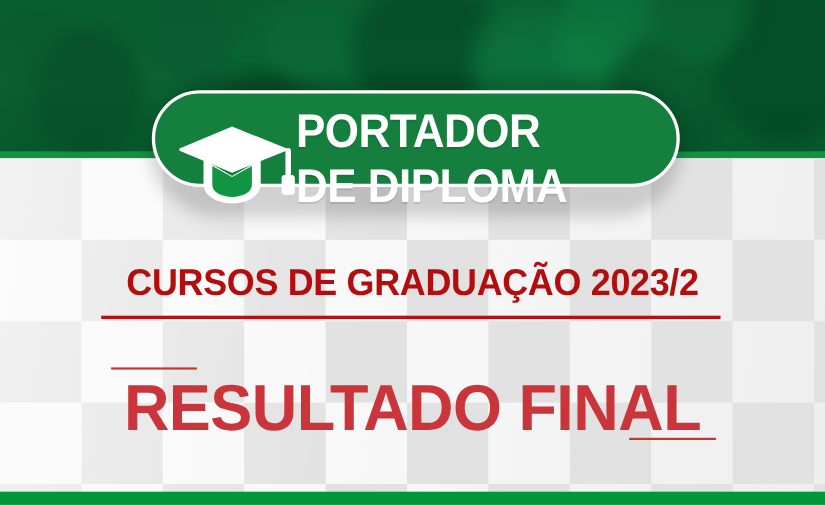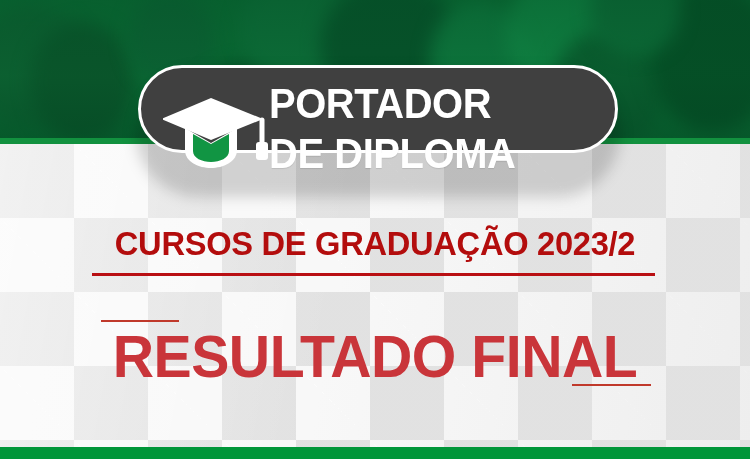--- a/index.html
+++ b/index.html
@@ -50,23 +50,23 @@
   }
 
   
   #badge-shadow{
     position:absolute;left:136px;top:70px;width:484px;height:127px;
     border-radius:64px;
     background:rgba(0,0,0,.16);
     filter:blur(7px);
   }
   #badge{
-    position:absolute;left:138px;top:65px;width:480px;height:88px;
+    position:absolute;left:138px;top:82px;width:480px;height:88px;
     border-radius:62px;
-    background:#404040;
+    background:#15803d;
     border:3px solid #ffffff;
     box-sizing:border-box;
     display:flex;align-items:center;
   }
   #cap-icon{
     position:absolute;left:22px;top:28px;width:110px;height:76px;
   }
   #badge-text{
     position:absolute;left:128px;top:10px;
     color:#ffffff;
@@ -78,21 +78,21 @@
     transform:scaleX(.93);
     transform-origin:left center;
     white-space:nowrap;
     text-shadow:0 1px 1px rgba(0,0,0,.10);
   }
   #badge-text .l1{display:block;}
   #badge-text .l2{display:block;}
 
   
   #headline{
-    position:absolute;left:0;top:224px;width:750px;text-align:center;
+    position:absolute;left:0;top:238px;width:750px;text-align:center;
   }
   #line-courses{
     font-size:34px;line-height:38px;
     white-space:nowrap;
     letter-spacing:-.3px;
     transform:scaleX(.96);
   }
   #line-courses .lead{
     color:#b30d0d;font-weight:bold;
   }

